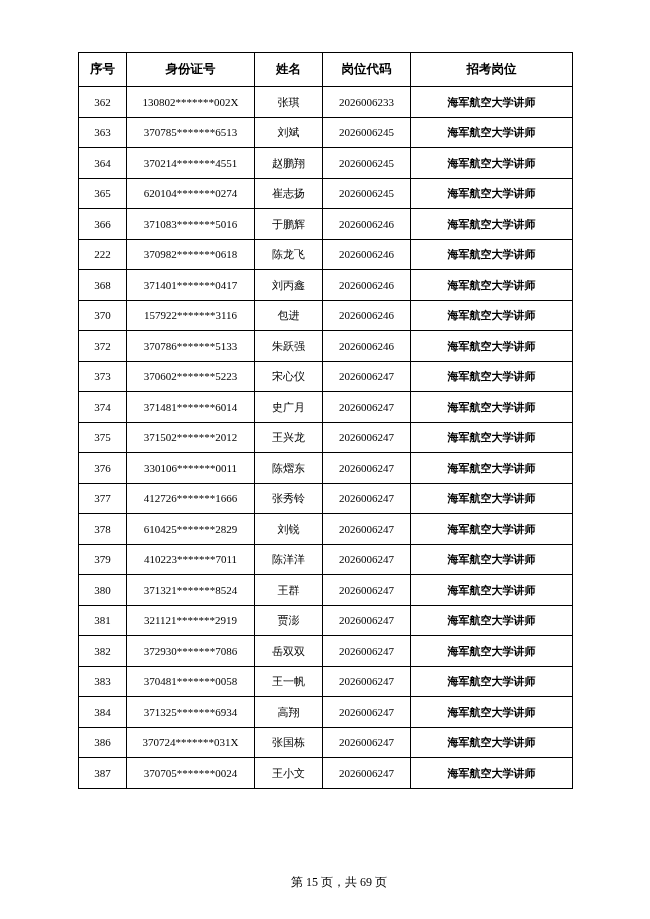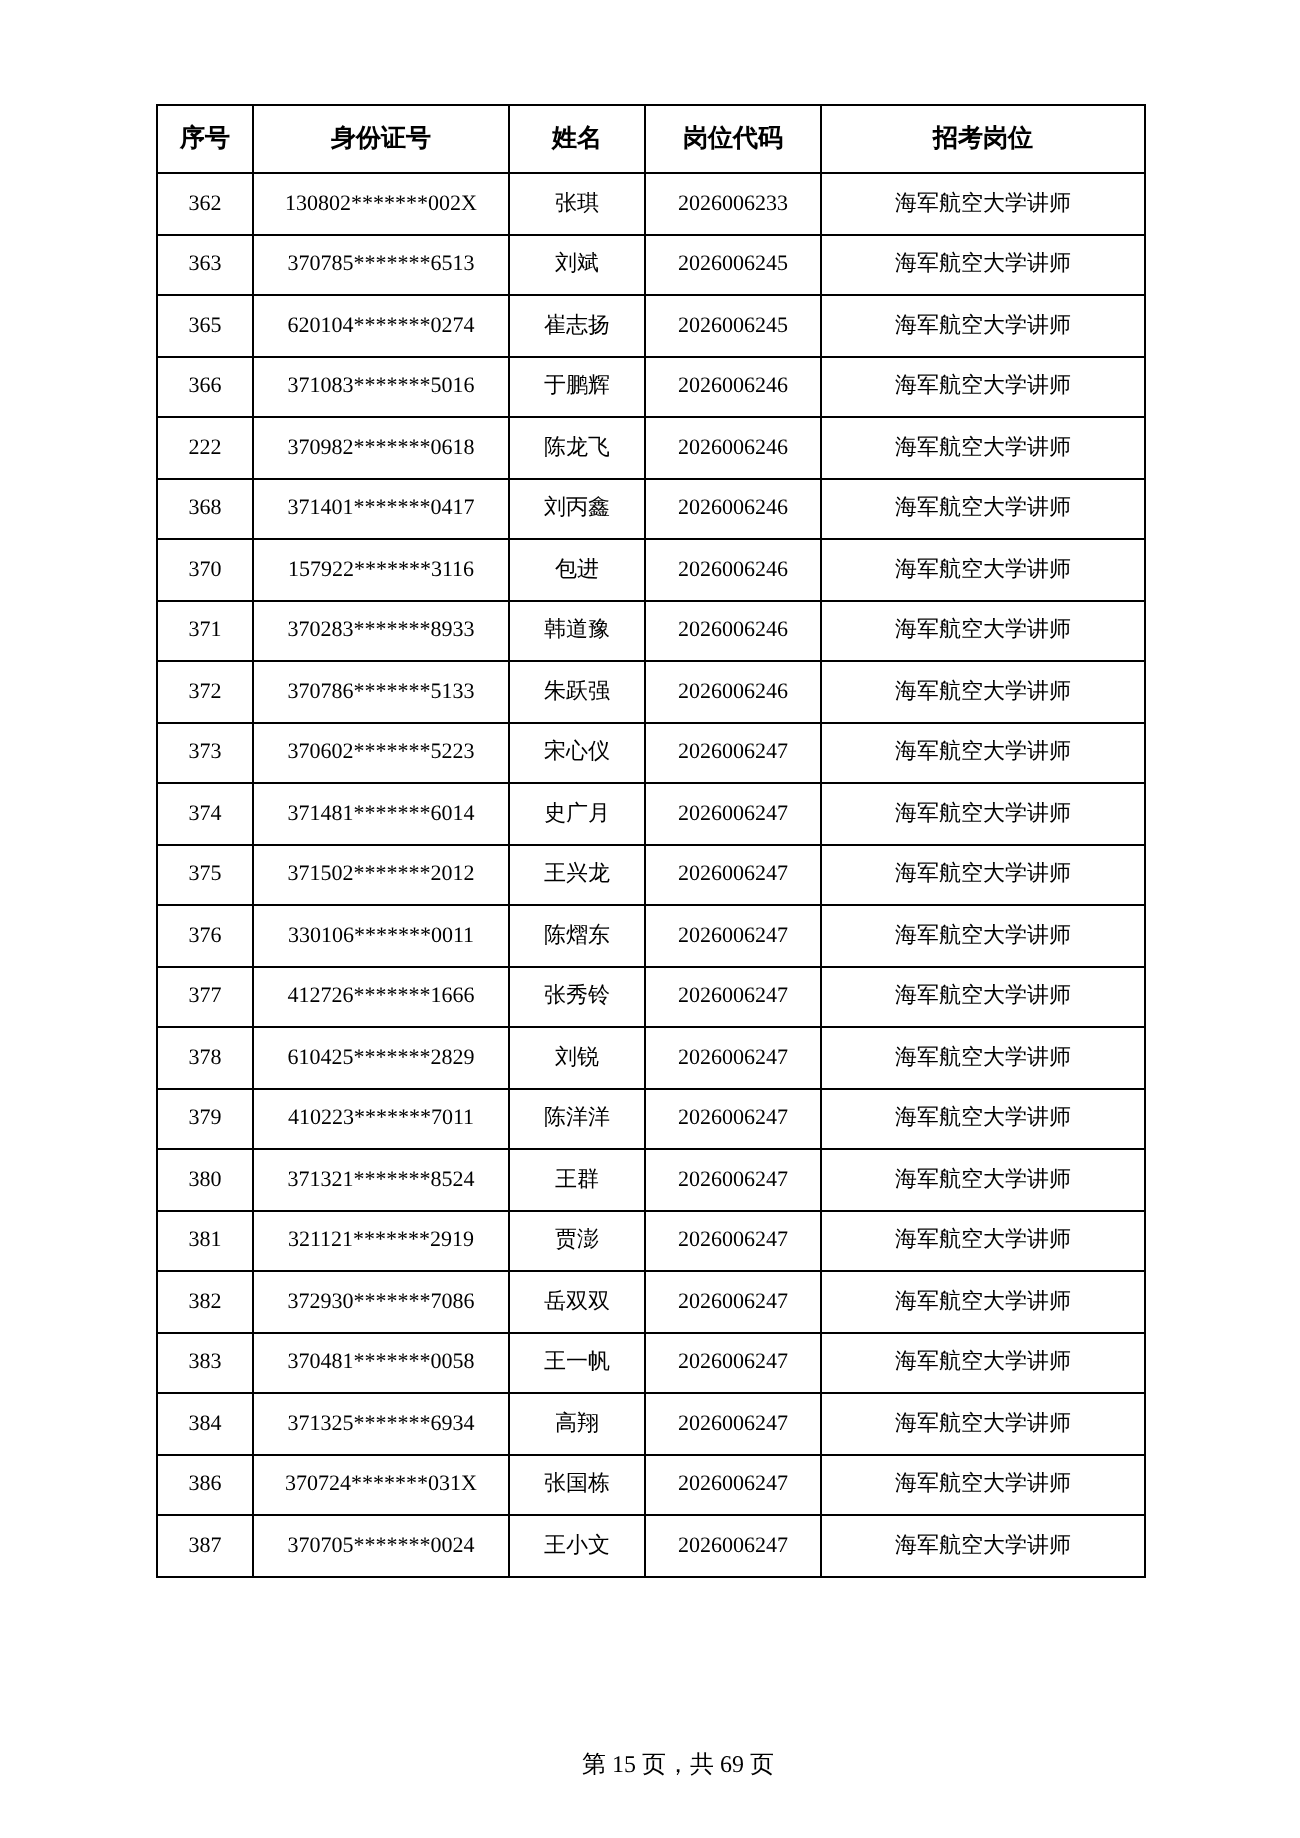--- a/index.html
+++ b/index.html
@@ -57,20 +57,21 @@
   td.name {
     font-size: 12px;
   }
   td.code {
     font-size: 11px;
   }
   td.post {
     font-size: 11px;
     text-align: left;
     padding-left: 6px;
+    font-weight: bold;
   }
   .footer {
     position: absolute;
     left: 0;
     right: 0;
     bottom: 28px;
     text-align: center;
     font-size: 12px;
     font-family: "Liberation Serif", "DejaVu Serif", serif;
     padding-left: 28px;
@@ -106,20 +107,27 @@
           <td class="post">海军航空大学讲师</td>
         </tr>
         <tr>
           <td class="seq">363</td>
           <td class="idnum">370785*******6513</td>
           <td class="name">刘斌</td>
           <td class="code">2026006245</td>
           <td class="post">海军航空大学讲师</td>
         </tr>
         <tr>
+          <td class="seq">364</td>
+          <td class="idnum">370214*******4551</td>
+          <td class="name">赵鹏翔</td>
+          <td class="code">2026006245</td>
+          <td class="post">海军航空大学讲师</td>
+        </tr>
+        <tr>
           <td class="seq">365</td>
           <td class="idnum">620104*******0274</td>
           <td class="name">崔志扬</td>
           <td class="code">2026006245</td>
           <td class="post">海军航空大学讲师</td>
         </tr>
         <tr>
           <td class="seq">366</td>
           <td class="idnum">371083*******5016</td>
           <td class="name">于鹏辉</td>
@@ -141,27 +149,20 @@
           <td class="post">海军航空大学讲师</td>
         </tr>
         <tr>
           <td class="seq">370</td>
           <td class="idnum">157922*******3116</td>
           <td class="name">包进</td>
           <td class="code">2026006246</td>
           <td class="post">海军航空大学讲师</td>
         </tr>
         <tr>
-          <td class="seq">371</td>
-          <td class="idnum">370283*******8933</td>
-          <td class="name">韩道豫</td>
-          <td class="code">2026006246</td>
-          <td class="post">海军航空大学讲师</td>
-        </tr>
-        <tr>
           <td class="seq">372</td>
           <td class="idnum">370786*******5133</td>
           <td class="name">朱跃强</td>
           <td class="code">2026006246</td>
           <td class="post">海军航空大学讲师</td>
         </tr>
         <tr>
           <td class="seq">373</td>
           <td class="idnum">370602*******5223</td>
           <td class="name">宋心仪</td>

